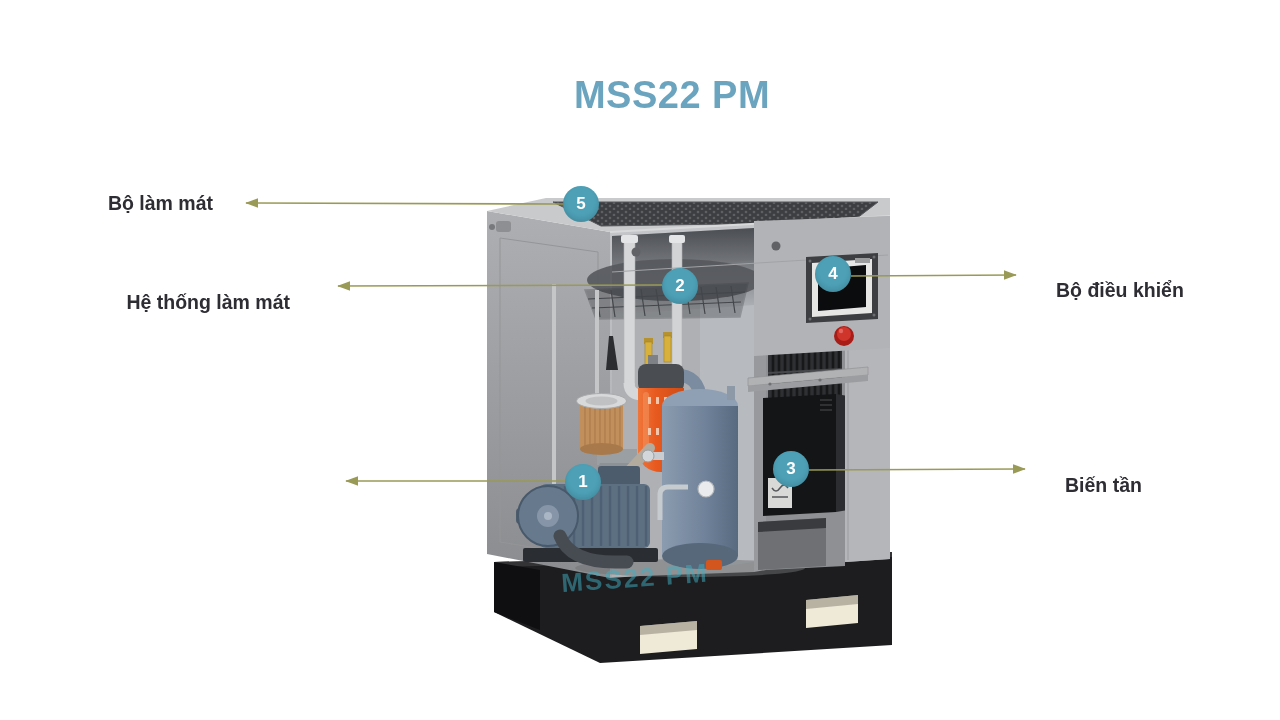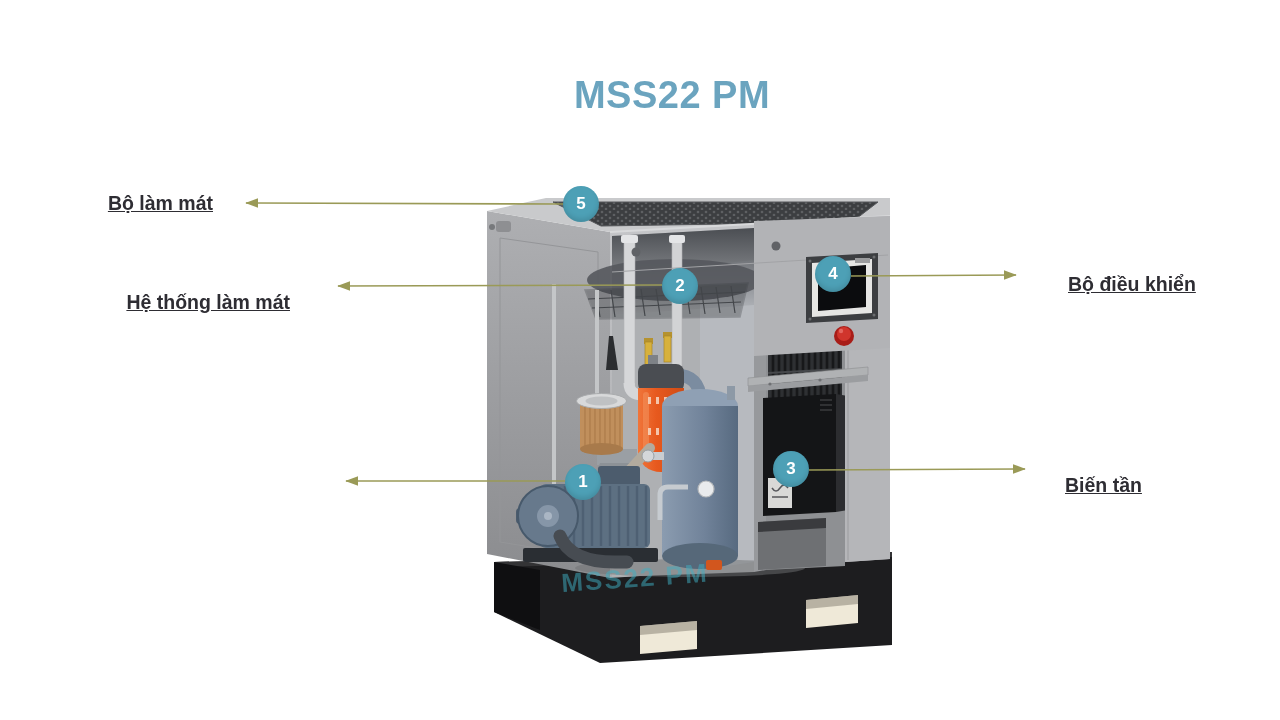--- a/index.html
+++ b/index.html
@@ -6,26 +6,26 @@
   .canvas{
     position:relative;width:1280px;height:720px;overflow:hidden;background:#ffffff;
     font-family:"Liberation Sans",sans-serif;
   }
   .title{
     position:absolute;top:74px;left:672px;transform:translateX(-50%);
     font-size:38px;font-weight:700;color:#6BA4BF;letter-spacing:.5px;white-space:nowrap;
   }
   .illustration{position:absolute;left:0;top:0;}
   .callout-label{
-    position:absolute;font-size:19.5px;font-weight:700;color:#2E2D33;white-space:nowrap;line-height:21px;text-decoration:underline;
+    position:absolute;font-size:19.5px;font-weight:700;color:#2E2D33;white-space:nowrap;line-height:21px;
   }
   #label-1{right:970px;top:471px;text-align:right;}
   #label-2{right:990px;top:292px;text-align:right;}
   #label-5{right:1067px;top:193px;text-align:right;}
-  #label-4{left:1056px;top:274px;margin-left:12px;}
+  #label-4{left:1056px;top:280px;}
   #label-3{left:1065px;top:475px;}
   .marker{
     position:absolute;width:36px;height:36px;border-radius:50%;
     background:#4DA0B6;color:#ffffff;font-size:17px;font-weight:700;
     display:flex;align-items:center;justify-content:center;
     box-shadow:inset 0 -3px 5px rgba(0,0,0,.12);
   }
   #marker-1{left:565px;top:464px;}
   #marker-2{left:662px;top:268px;}
   #marker-3{left:773px;top:451px;}

